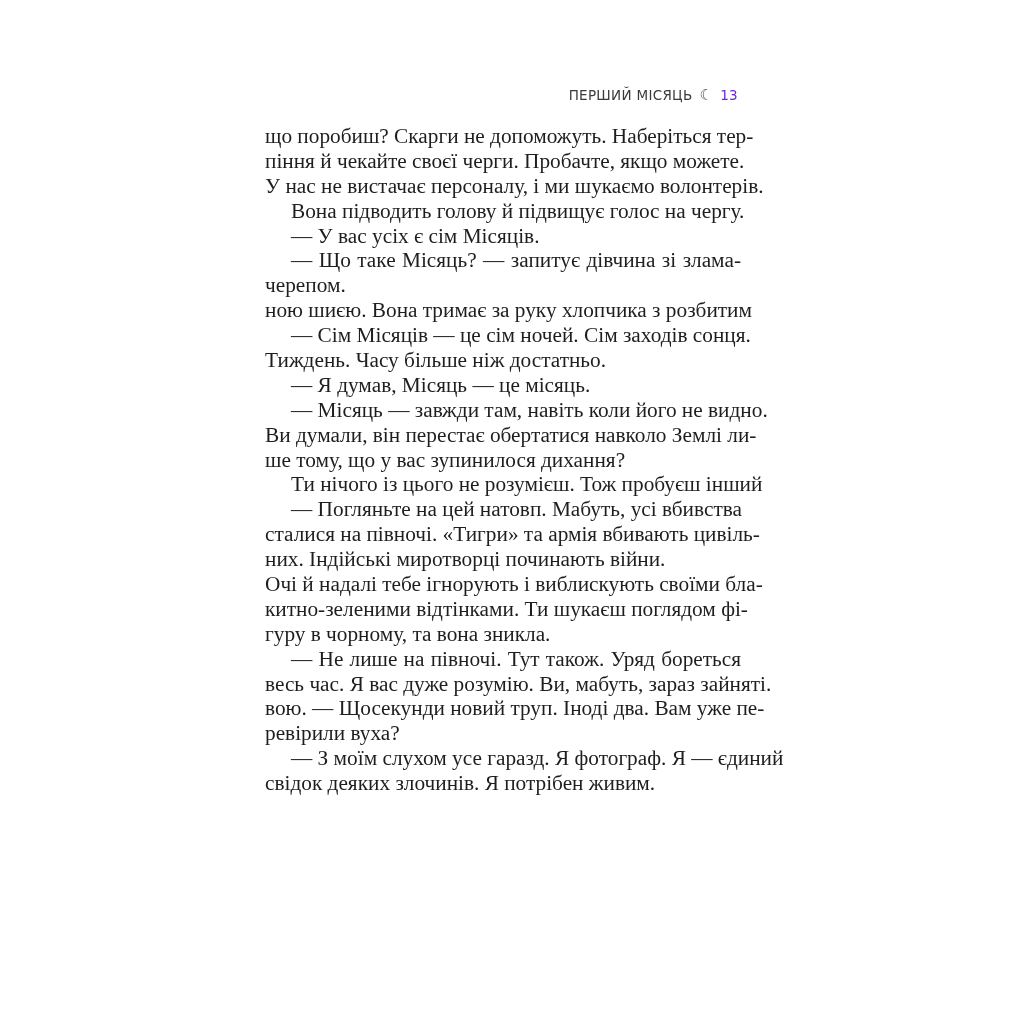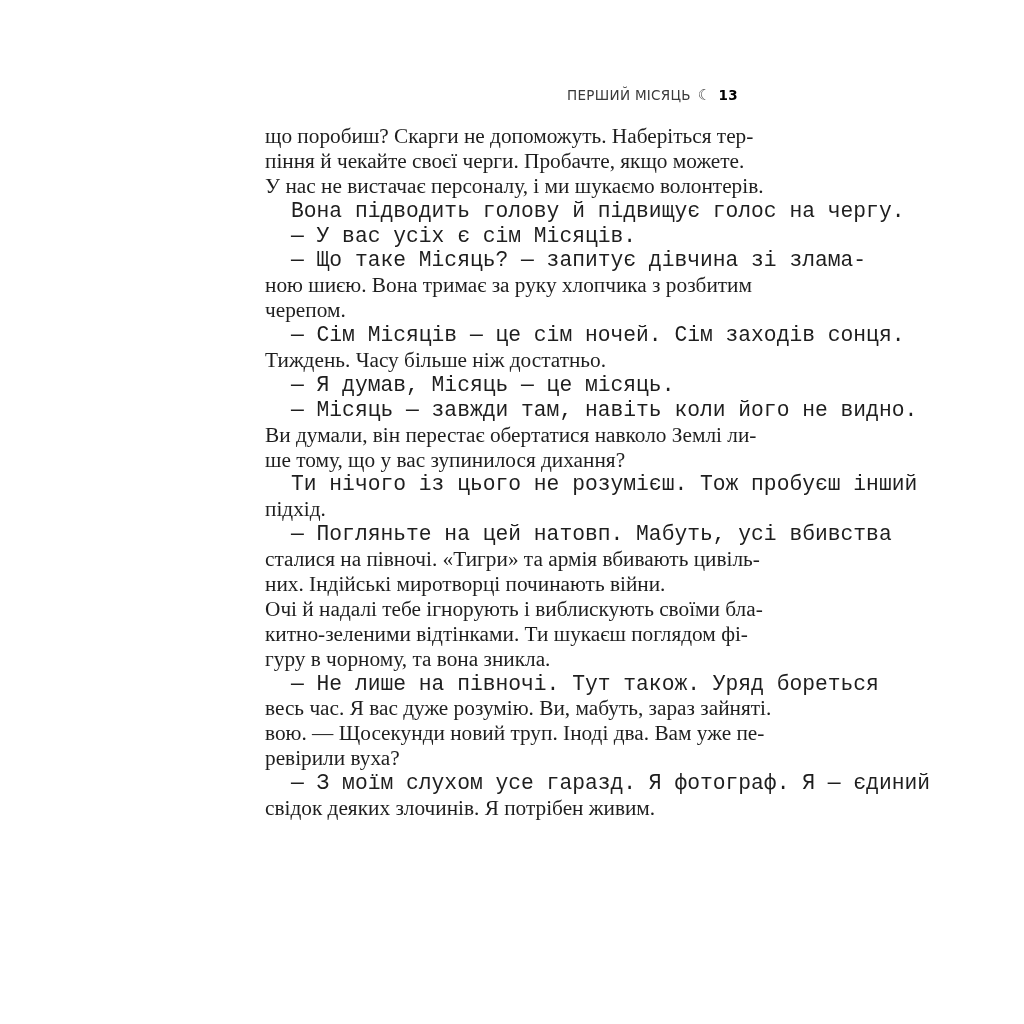--- a/index.html
+++ b/index.html
@@ -4,56 +4,55 @@
 <style>
   html, body { margin: 0; padding: 0; background: #ffffff; }
   body { width: 1024px; height: 1024px; position: relative; overflow: hidden; }
   .page { position: absolute; left: 0; top: 0; width: 1024px; height: 764px; background: #fff; }
   .running-head {
     position: absolute; top: 86px; right: 286px;
     font-family: "DejaVu Sans", sans-serif; font-size: 13.5px; color: #3a3a3a;
     letter-spacing: 0.3px; display: flex; align-items: center; gap: 7px;
   }
   .running-head .moon { font-size: 15px; color: #555; }
-  .running-head .num { font-weight: bold; color: #000000; }
+  .running-head .num { font-weight: normal; color: #6d28d9; }
   .body-text {
     position: absolute; left: 265px; top: 124px; width: 476px;
     font-family: "Liberation Serif", serif; font-size: 21.3px; line-height: 24.9px;
     color: #1e1e1e;
   }
   .line { white-space: nowrap; height: 24.9px; }
   .line.justify { text-align: justify; text-align-last: justify; }
-  .line.indent { padding-left: 26px; font-family: Liberation Mono, monospace; }
+  .line.indent { padding-left: 26px; }
 </style>
 </head>
 <body>
 
 <div class="page">
   <div class="running-head">
     <span>ПЕРШИЙ МІСЯЦЬ</span>
     <span class="moon">☾</span>
     <span class="num">13</span>
   </div>
   <div class="body-text" id="body-text">
       <div class="line justify">що поробиш? Скарги не допоможуть. Наберіться тер-</div>
       <div class="line justify">піння й чекайте своєї черги. Пробачте, якщо можете.</div>
       <div class="line justify">У нас не вистачає персоналу, і ми шукаємо волонтерів.</div>
       <div class="line indent">Вона підводить голову й підвищує голос на чергу.</div>
       <div class="line indent">— У вас усіх є сім Місяців.</div>
       <div class="line indent justify">— Що таке Місяць? — запитує дівчина зі злама-</div>
+      <div class="line">черепом.</div>
       <div class="line justify">ною шиєю. Вона тримає за руку хлопчика з розбитим</div>
-      <div class="line">черепом.</div>
       <div class="line indent justify">— Сім Місяців — це сім ночей. Сім заходів сонця.</div>
       <div class="line">Тиждень. Часу більше ніж достатньо.</div>
       <div class="line indent">— Я думав, Місяць — це місяць.</div>
       <div class="line indent justify">— Місяць — завжди там, навіть коли його не видно.</div>
       <div class="line justify">Ви думали, він перестає обертатися навколо Землі ли-</div>
       <div class="line">ше тому, що у вас зупинилося дихання?</div>
       <div class="line indent justify">Ти нічого із цього не розумієш. Тож пробуєш інший</div>
-      <div class="line">підхід.</div>
       <div class="line indent justify">— Погляньте на цей натовп. Мабуть, усі вбивства</div>
       <div class="line justify">сталися на півночі. «Тигри» та армія вбивають цивіль-</div>
       <div class="line">них. Індійські миротворці починають війни.</div>
       <div class="line justify">Очі й надалі тебе ігнорують і виблискують своїми бла-</div>
       <div class="line justify">китно-зеленими відтінками. Ти шукаєш поглядом фі-</div>
       <div class="line">гуру в чорному, та вона зникла.</div>
       <div class="line indent justify">— Не лише на півночі. Тут також. Уряд бореться</div>
       <div class="line justify">весь час. Я вас дуже розумію. Ви, мабуть, зараз зайняті.</div>
       <div class="line justify">вою. — Щосекунди новий труп. Іноді два. Вам уже пе-</div>
       <div class="line">ревірили вуха?</div>

